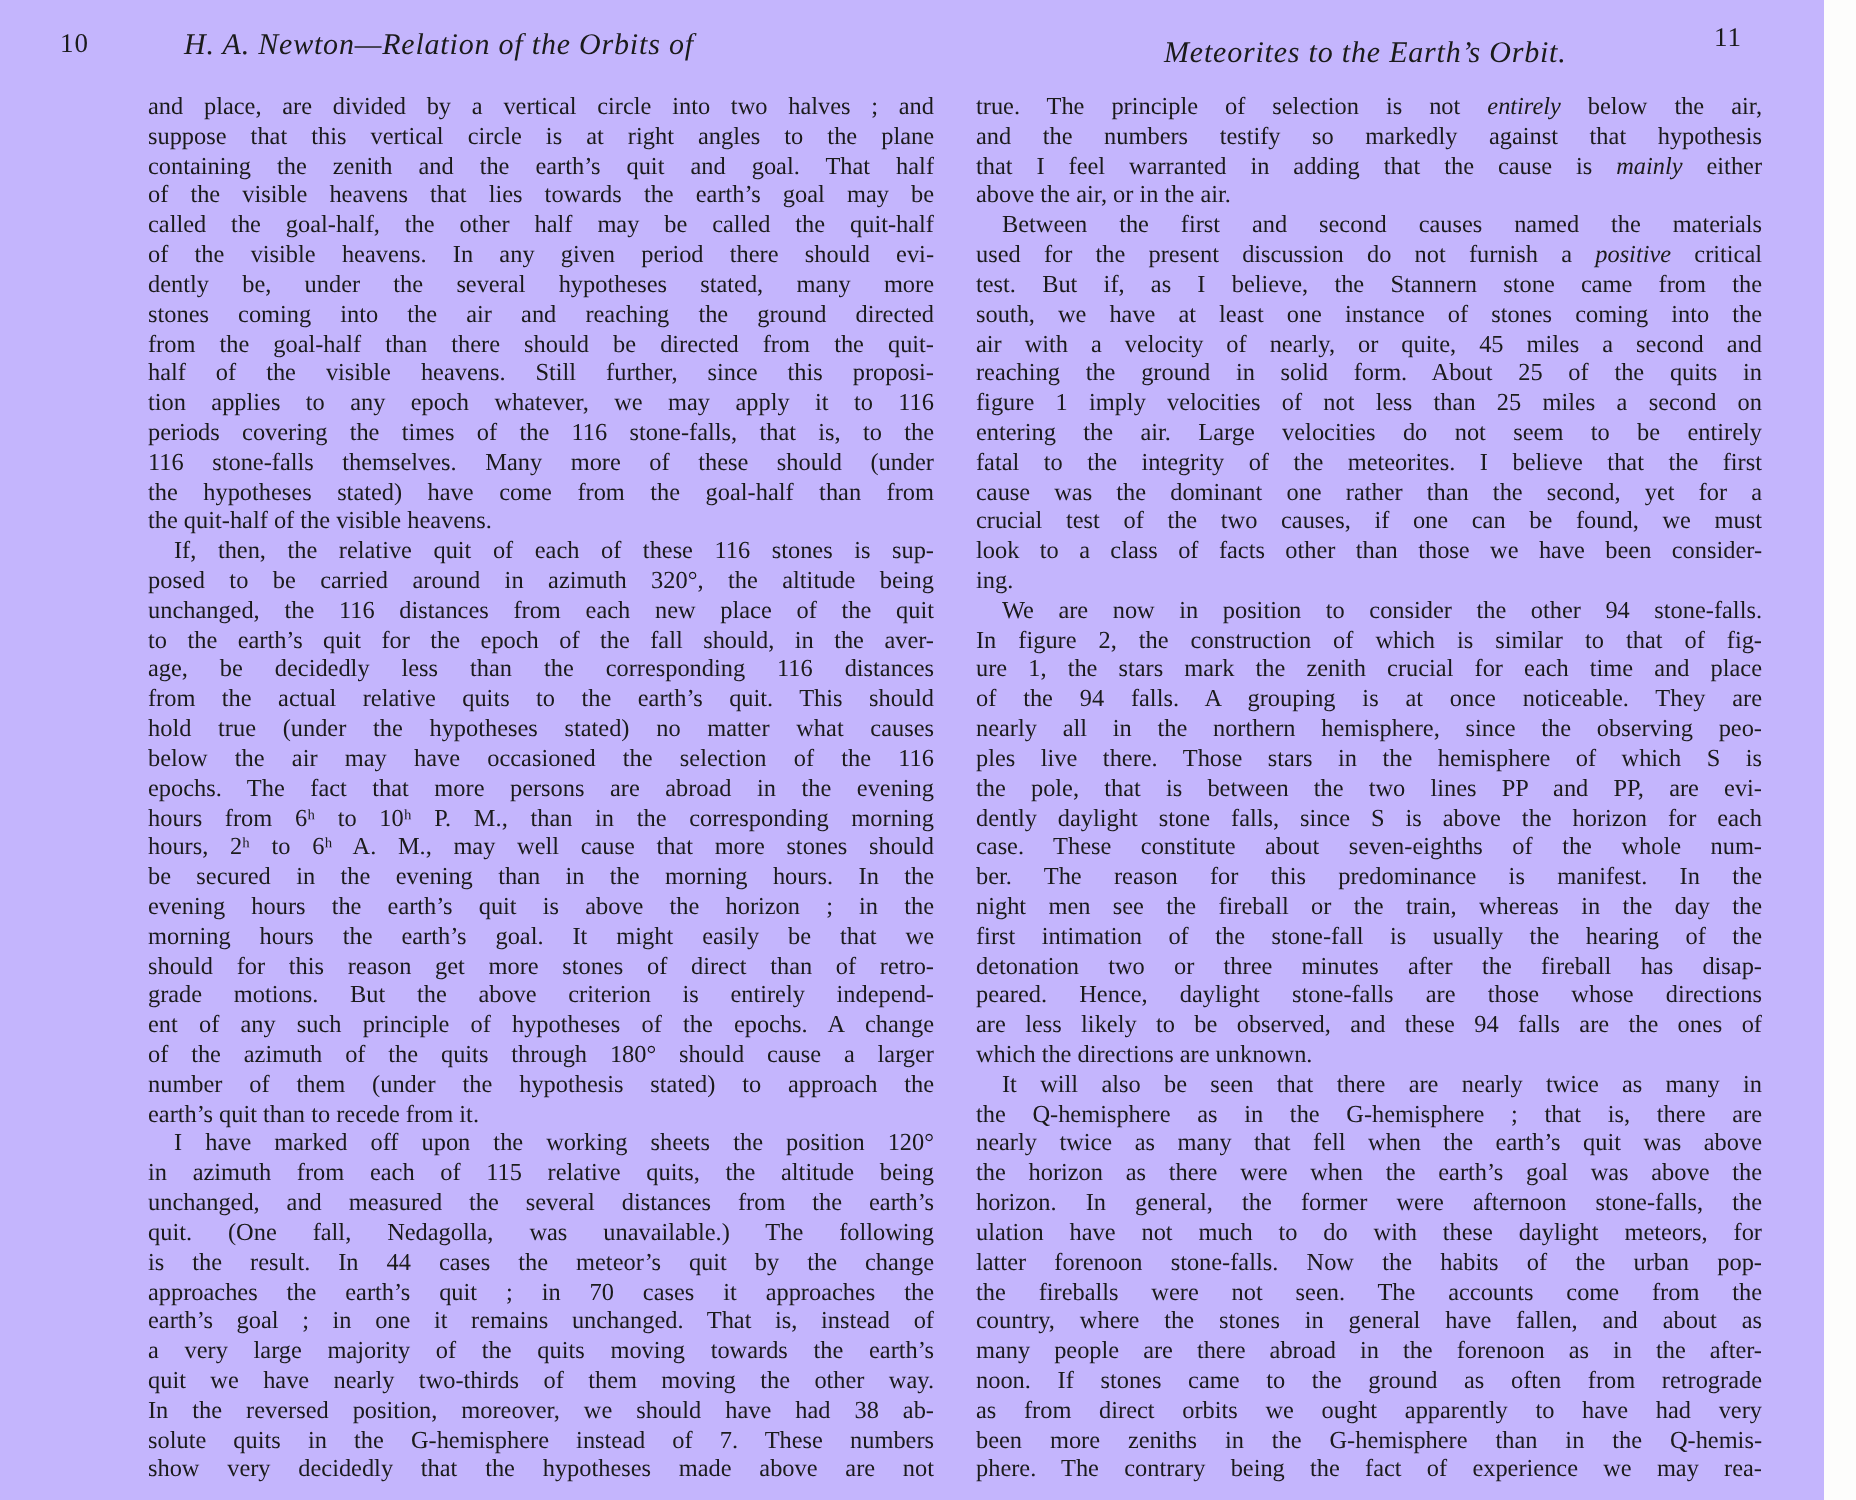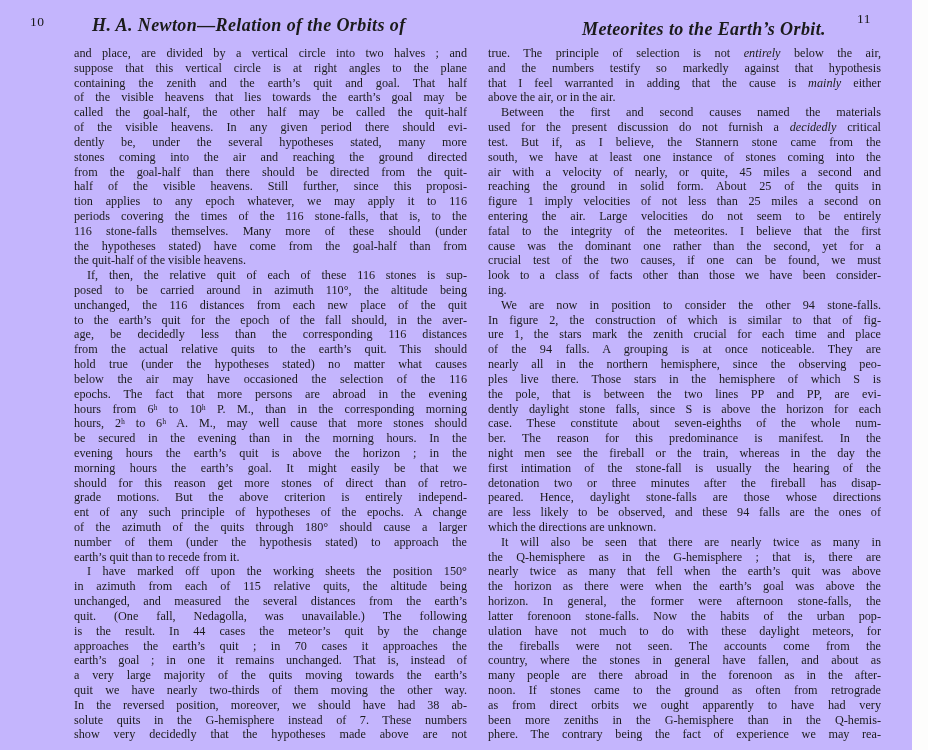--- a/index.html
+++ b/index.html
@@ -10,21 +10,21 @@
     color:#1b1b1b;
     -webkit-font-smoothing:antialiased;
   }
   .spread{position:relative;width:912px;height:750px;overflow:hidden;background:#c4b5fd;}
 
   .pageno{position:absolute;font-size:13.5px;letter-spacing:.5px;}
   .pageno-left{left:30px;top:14px;}
   .pageno-right{left:857px;top:11px;}
   .running-title{
     position:absolute;top:15px;
-    font-style:italic;font-size:18px;letter-spacing:.4px;white-space:nowrap;font-weight:bold;
+    font-style:italic;font-size:15px;letter-spacing:.4px;white-space:nowrap;
   }
   .running-title-left{left:92px;}
   .running-title-right{left:582px;top:19px;text-align:center;}
 
   .column{
     position:absolute;top:46px;width:393px;
   }
   .column-left{left:74px;}
   .column-right{left:488px;}
 
@@ -63,40 +63,40 @@
         <div class="line">dently be, under the several hypotheses stated, many more</div>
         <div class="line">stones coming into the air and reaching the ground directed</div>
         <div class="line">from the goal-half than there should be directed from the quit-</div>
         <div class="line">half of the visible heavens. Still further, since this proposi-</div>
         <div class="line">tion applies to any epoch whatever, we may apply it to 116</div>
         <div class="line">periods covering the times of the 116 stone-falls, that is, to the</div>
         <div class="line">116 stone-falls themselves. Many more of these should (under</div>
         <div class="line">the hypotheses stated) have come from the goal-half than from</div>
         <div class="line ragged">the quit-half of the visible heavens.</div>
         <div class="line indent">If, then, the relative quit of each of these 116 stones is sup-</div>
-        <div class="line">posed to be carried around in azimuth 110°, the altitude being</div>
+        <div class="line">posed to be carried around in azimuth 320°, the altitude being</div>
         <div class="line">unchanged, the 116 distances from each new place of the quit</div>
         <div class="line">to the earth’s quit for the epoch of the fall should, in the aver-</div>
         <div class="line">age, be decidedly less than the corresponding 116 distances</div>
         <div class="line">from the actual relative quits to the earth’s quit. This should</div>
         <div class="line">hold true (under the hypotheses stated) no matter what causes</div>
         <div class="line">below the air may have occasioned the selection of the 116</div>
         <div class="line">epochs. The fact that more persons are abroad in the evening</div>
         <div class="line">hours from 6ʰ to 10ʰ P. M., than in the corresponding morning</div>
         <div class="line">hours, 2ʰ to 6ʰ A. M., may well cause that more stones should</div>
         <div class="line">be secured in the evening than in the morning hours. In the</div>
         <div class="line">evening hours the earth’s quit is above the horizon ; in the</div>
         <div class="line">morning hours the earth’s goal. It might easily be that we</div>
         <div class="line">should for this reason get more stones of direct than of retro-</div>
         <div class="line">grade motions. But the above criterion is entirely independ-</div>
         <div class="line">ent of any such principle of hypotheses of the epochs. A change</div>
         <div class="line">of the azimuth of the quits through 180° should cause a larger</div>
         <div class="line">number of them (under the hypothesis stated) to approach the</div>
         <div class="line ragged">earth’s quit than to recede from it.</div>
-        <div class="line indent">I have marked off upon the working sheets the position 150°</div>
+        <div class="line indent">I have marked off upon the working sheets the position 120°</div>
         <div class="line">in azimuth from each of 115 relative quits, the altitude being</div>
         <div class="line">unchanged, and measured the several distances from the earth’s</div>
         <div class="line">quit. (One fall, Nedagolla, was unavailable.) The following</div>
         <div class="line">is the result. In 44 cases the meteor’s quit by the change</div>
         <div class="line">approaches the earth’s quit ; in 70 cases it approaches the</div>
         <div class="line">earth’s goal ; in one it remains unchanged. That is, instead of</div>
         <div class="line">a very large majority of the quits moving towards the earth’s</div>
         <div class="line">quit we have nearly two-thirds of them moving the other way.</div>
         <div class="line">In the reversed position, moreover, we should have had 38 ab-</div>
         <div class="line">solute quits in the G-hemisphere instead of 7. These numbers</div>
@@ -106,21 +106,21 @@
 
   <div>
     <span class="running-title running-title-right">Meteorites to the Earth’s Orbit.</span>
     <span class="pageno pageno-right">11</span>
     <div class="column column-right">
         <div class="line">true. The principle of selection is not <i>entirely</i> below the air,</div>
         <div class="line">and the numbers testify so markedly against that hypothesis</div>
         <div class="line">that I feel warranted in adding that the cause is <i>mainly</i> either</div>
         <div class="line ragged">above the air, or in the air.</div>
         <div class="line indent">Between the first and second causes named the materials</div>
-        <div class="line">used for the present discussion do not furnish a <i>decidedly</i> critical</div>
+        <div class="line">used for the present discussion do not furnish a <i>positive</i> critical</div>
         <div class="line">test. But if, as I believe, the Stannern stone came from the</div>
         <div class="line">south, we have at least one instance of stones coming into the</div>
         <div class="line">air with a velocity of nearly, or quite, 45 miles a second and</div>
         <div class="line">reaching the ground in solid form. About 25 of the quits in</div>
         <div class="line">figure 1 imply velocities of not less than 25 miles a second on</div>
         <div class="line">entering the air. Large velocities do not seem to be entirely</div>
         <div class="line">fatal to the integrity of the meteorites. I believe that the first</div>
         <div class="line">cause was the dominant one rather than the second, yet for a</div>
         <div class="line">crucial test of the two causes, if one can be found, we must</div>
         <div class="line">look to a class of facts other than those we have been consider-</div>
@@ -139,22 +139,22 @@
         <div class="line">first intimation of the stone-fall is usually the hearing of the</div>
         <div class="line">detonation two or three minutes after the fireball has disap-</div>
         <div class="line">peared. Hence, daylight stone-falls are those whose directions</div>
         <div class="line">are less likely to be observed, and these 94 falls are the ones of</div>
         <div class="line ragged">which the directions are unknown.</div>
         <div class="line indent">It will also be seen that there are nearly twice as many in</div>
         <div class="line">the Q-hemisphere as in the G-hemisphere ; that is, there are</div>
         <div class="line">nearly twice as many that fell when the earth’s quit was above</div>
         <div class="line">the horizon as there were when the earth’s goal was above the</div>
         <div class="line">horizon. In general, the former were afternoon stone-falls, the</div>
+        <div class="line">ulation have not much to do with these daylight meteors, for</div>
         <div class="line">latter forenoon stone-falls. Now the habits of the urban pop-</div>
-        <div class="line">ulation have not much to do with these daylight meteors, for</div>
         <div class="line">the fireballs were not seen. The accounts come from the</div>
         <div class="line">country, where the stones in general have fallen, and about as</div>
         <div class="line">many people are there abroad in the forenoon as in the after-</div>
         <div class="line">noon. If stones came to the ground as often from retrograde</div>
         <div class="line">as from direct orbits we ought apparently to have had very</div>
         <div class="line">been more zeniths in the G-hemisphere than in the Q-hemis-</div>
         <div class="line">phere. The contrary being the fact of experience we may rea-</div>
       </div>
   </div>
 

